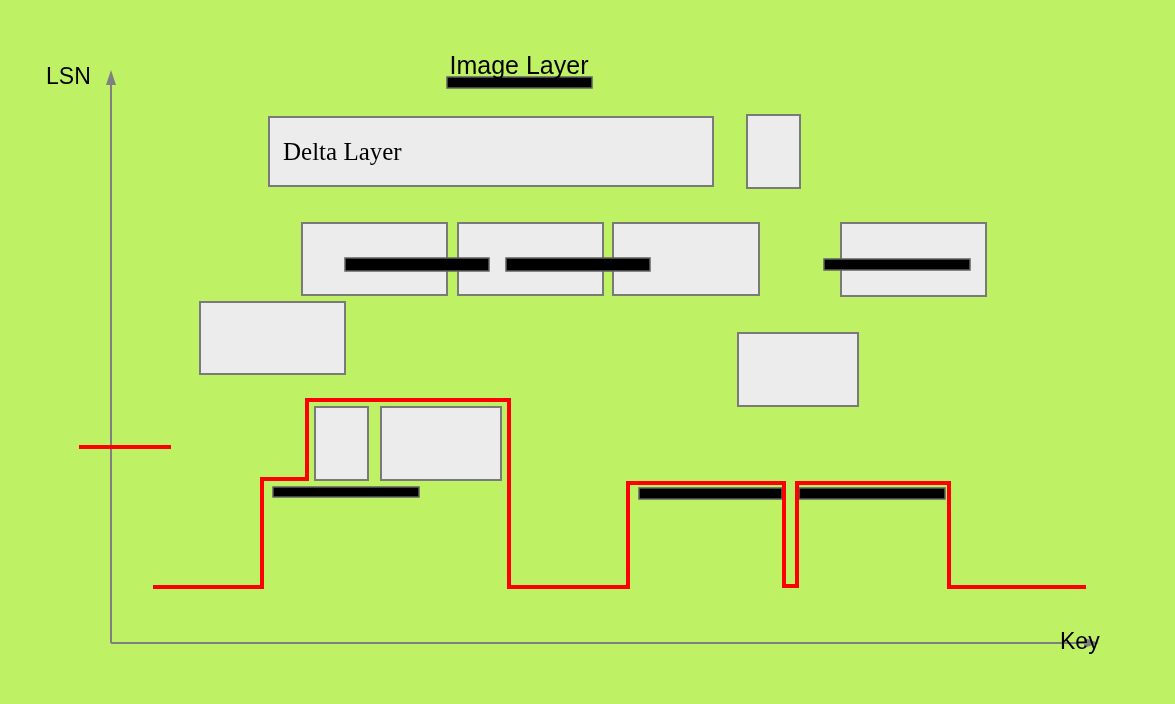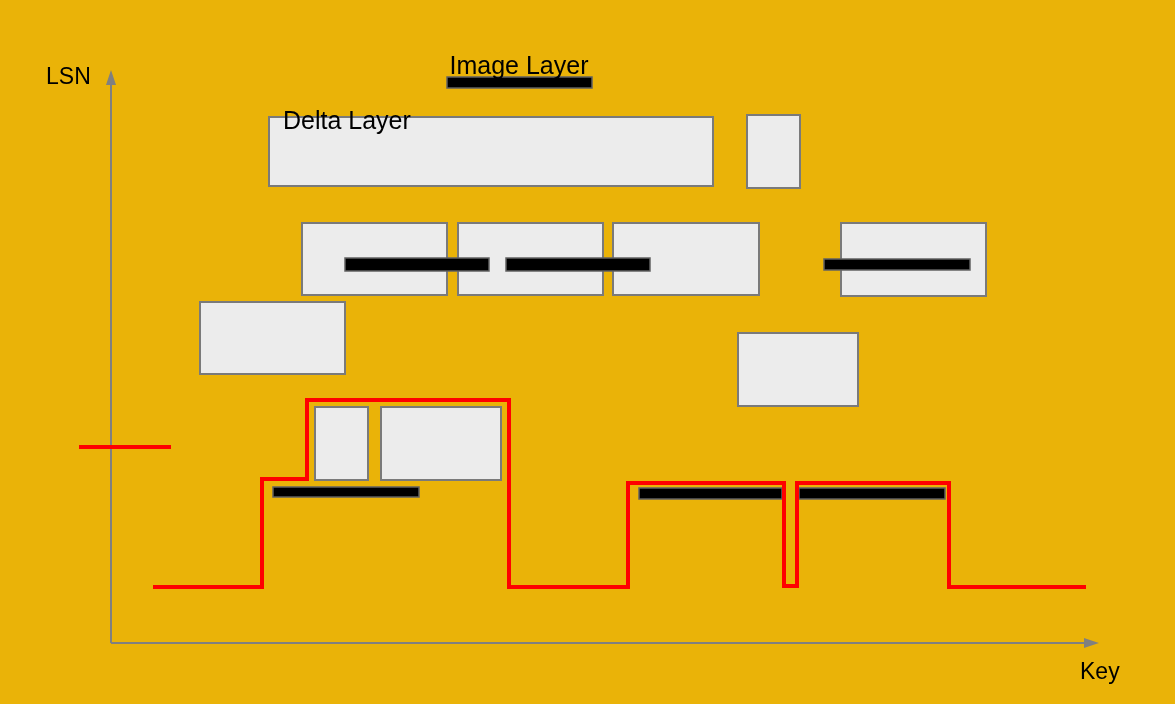--- a/index.html
+++ b/index.html
@@ -5,45 +5,45 @@
   html, body {
     margin: 0;
     padding: 0;
     background: #ffffff;
     font-family: "Liberation Sans", "DejaVu Sans", sans-serif;
   }
   .canvas {
     position: relative;
     width: 1175px;
     height: 704px;
-    background: #eab308;
+    background: #bef264;
     overflow: hidden;
   }
   .canvas svg {
     position: absolute;
     left: 0;
     top: 0;
   }
   .lbl {
     position: absolute;
     color: #000000;
     white-space: nowrap;
     line-height: 1.1;
   }
   .lbl.axis-lbl { font-size: 23px; }
   .lbl.shape-lbl { font-size: 25px; }
   .lbl-lsn { left: 46px; top: 64px; }
-  .lbl-key { left: 1060px; top: 659px; margin-left: 20px; }
+  .lbl-key { left: 1060px; top: 629px; }
   .lbl-image-layer {
     left: 446px;
     top: 52px;
     width: 146px;
     text-align: center;
   }
-  .lbl-delta-layer { left: 283px; top: 107px; }
+  .lbl-delta-layer { left: 283px; top: 138px; font-family: Liberation Serif, serif; }
 </style>
 </head>
 <body>
 
 <div class="canvas">
   <svg id="diagram-svg" width="1175" height="704" viewBox="0 0 1175 704">
       <line x1="111" y1="643" x2="111" y2="80" stroke="#808080" stroke-width="2"></line>
       <polygon points="111,70 106,85 116,85" fill="#808080"></polygon>
       <line x1="111" y1="643" x2="1089" y2="643" stroke="#808080" stroke-width="2"></line>
       <polygon points="1099,643 1084,638 1084,648" fill="#808080"></polygon>

